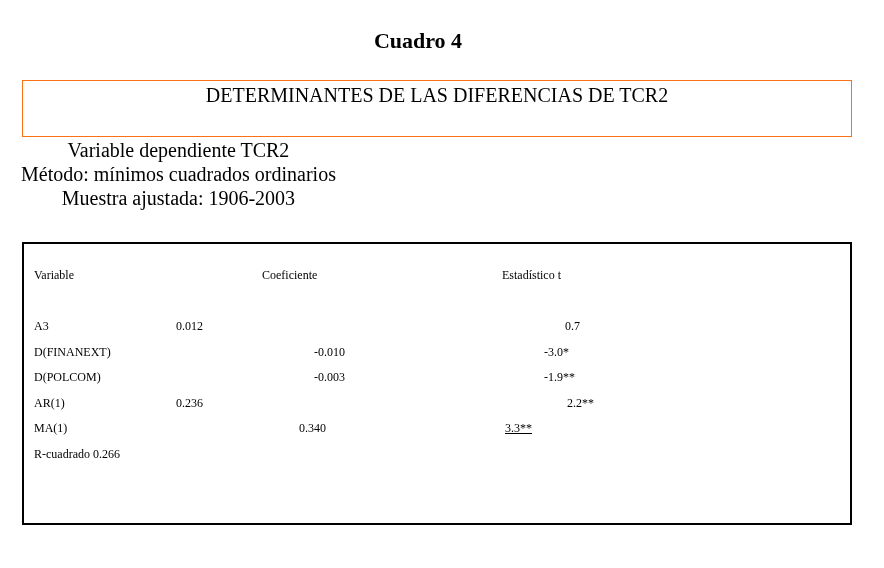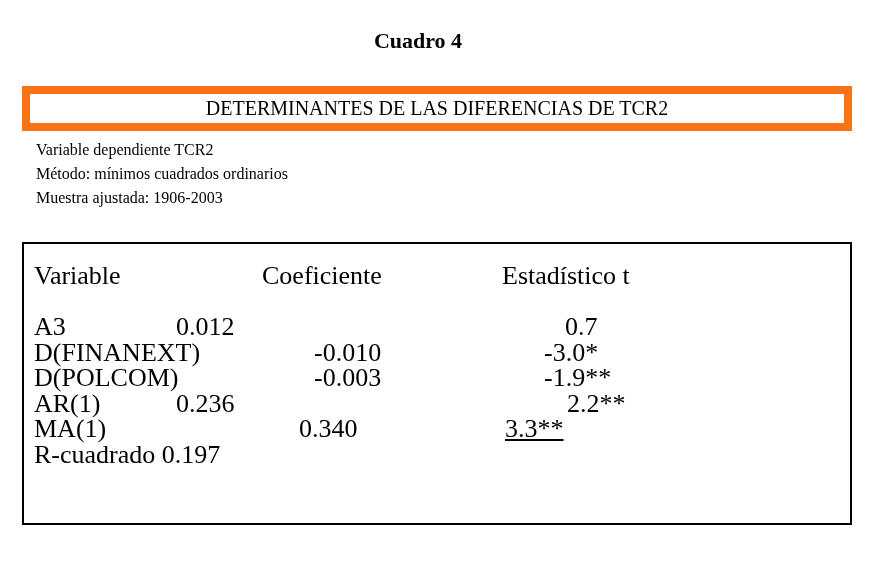--- a/index.html
+++ b/index.html
@@ -17,54 +17,55 @@
     top: 28px;
     left: 0;
     width: 836px;
     text-align: center;
     font-size: 22px;
     font-weight: bold;
   }
   .title-box {
     position: absolute;
     left: 22px;
-    top: 86px;
+    top: 80px;
     width: 830px;
-    height: 45px;
-    border: 8px solid #f97316;
+    height: 57px;
+    border: 1px solid #f97316;
     box-sizing: border-box;
   }
   .title-box .title {
     margin-top: 3px;
     text-align: center;
     font-size: 20px;
     white-space: nowrap;
   }
   .meta {
     position: absolute;
-    left: 36px;
+    left: 21px;
     top: 138px;
-    font-size: 16px;
+    font-size: 20px;
     line-height: 24px;
+    text-align: center;
   }
   .results-box {
     position: absolute;
     left: 22px;
     top: 242px;
     width: 830px;
     height: 283px;
     border: 2px solid #000000;
     box-sizing: border-box;
     padding-top: 19px;
   }
   .trow {
     position: relative;
     height: 25.5px;
     line-height: 25.5px;
-    font-size: 26px;
+    font-size: 12px;
   }
   .cell {
     position: absolute;
     top: 0;
     white-space: nowrap;
   }
   .var    { left: 10px; }
   .h-coef { left: 238px; }
   .h-t    { left: 478px; }
   
@@ -129,19 +130,19 @@
       <span class="cell t-c">2.2**</span>
     </div>
 
     <div class="trow">
       <span class="cell var">MA(1)</span>
       <span class="cell coef-l275">0.340</span>
       <span class="cell t-d">3.3**</span>
     </div>
 
     <div class="trow">
-      <span class="cell var">R-cuadrado 0.197</span>
+      <span class="cell var">R-cuadrado 0.266</span>
     </div>
 
 
   </div>
 
 </div>
 
 </body></html>

